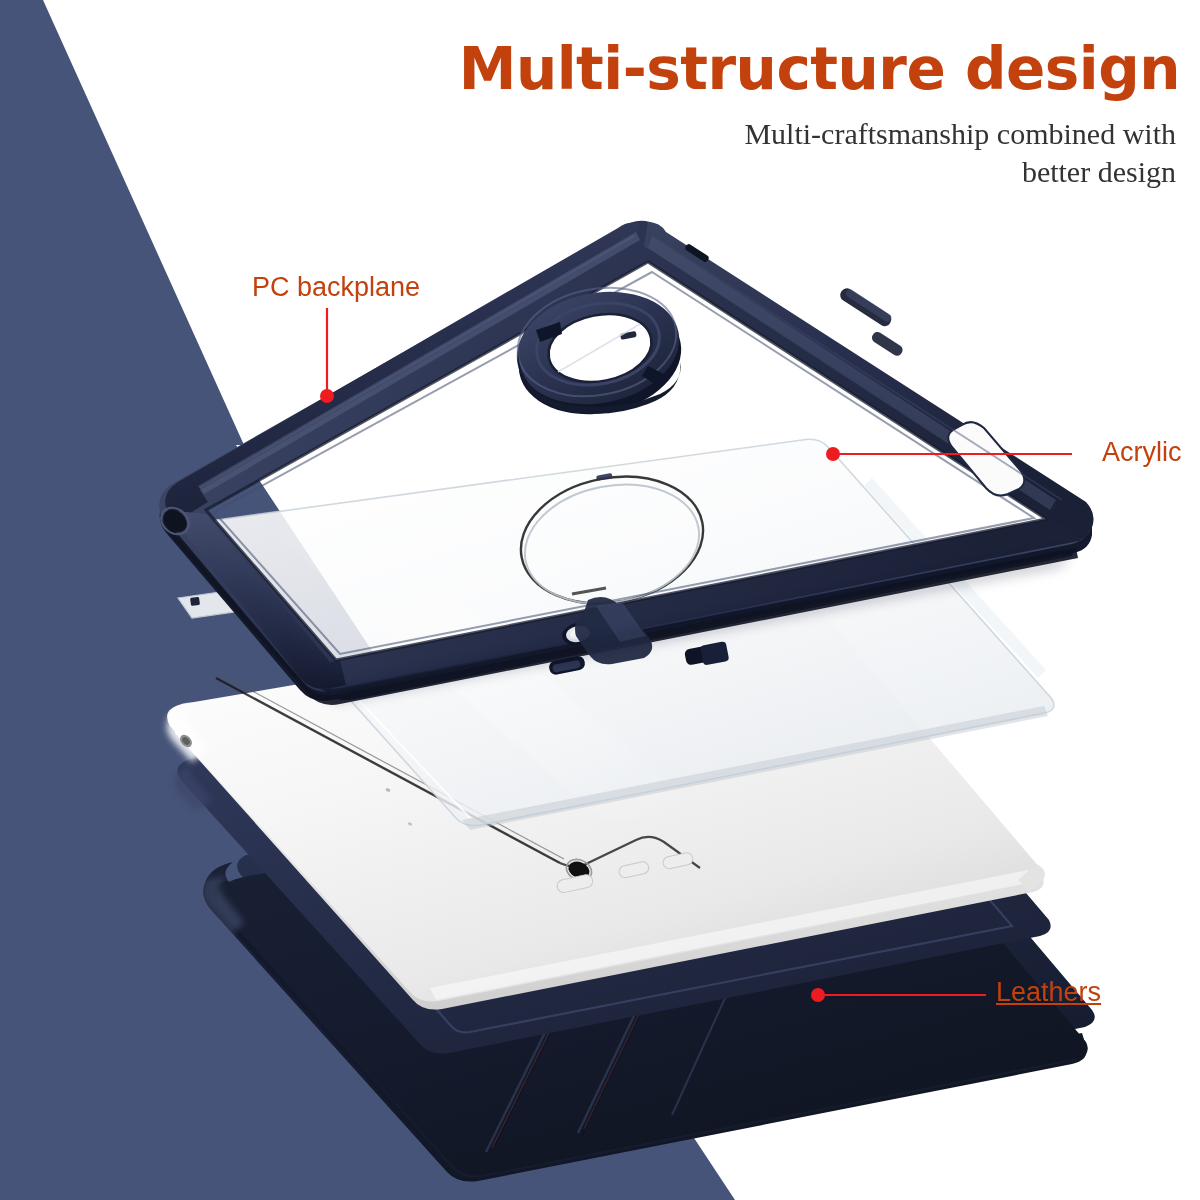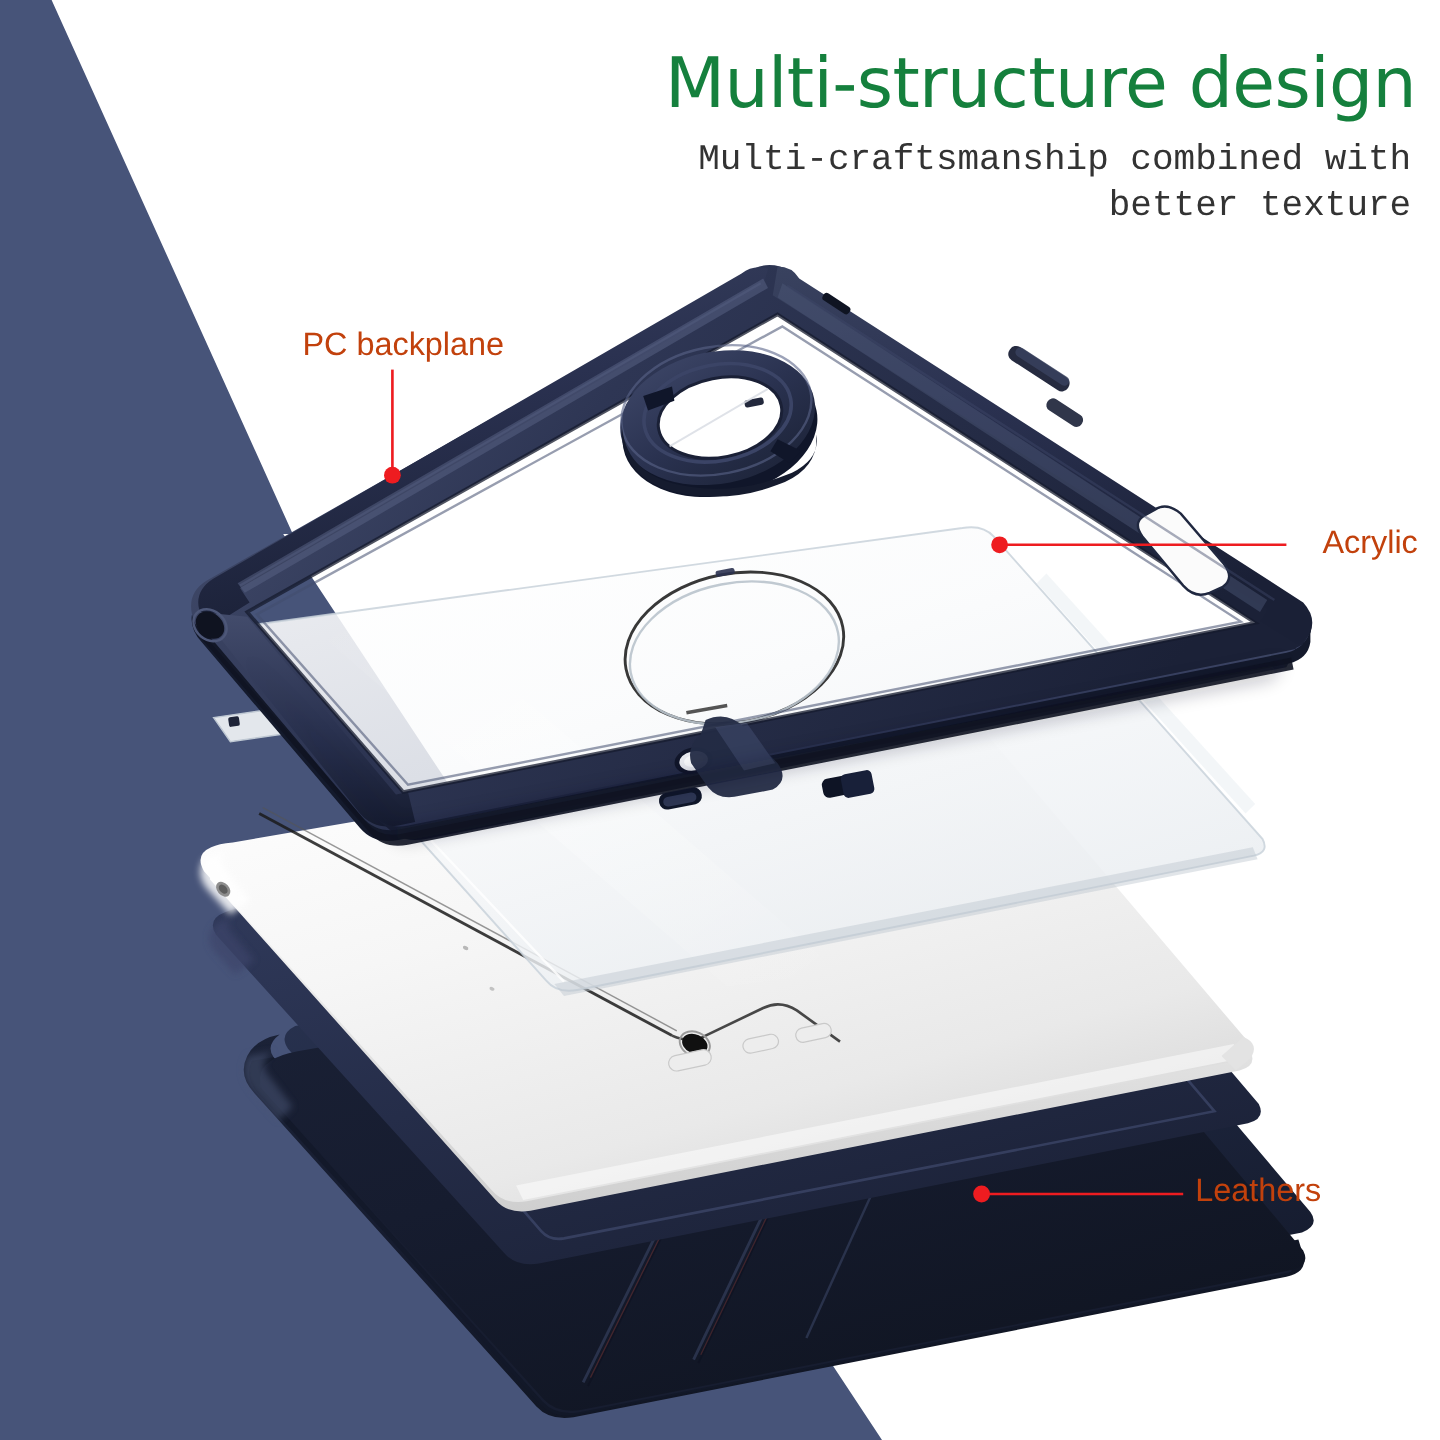--- a/index.html
+++ b/index.html
@@ -18,50 +18,50 @@
   #labelsvg{z-index:4;}
 
   .heading-block{
     position:absolute;z-index:5;
     left:400px;top:38px;width:790px;
     text-align:center;
     pointer-events:none;
   }
   .title{
     font-family:"DejaVu Sans", sans-serif;
-    font-weight:400;
+    font-weight:700;
     font-size:58px;
     line-height:1.08;
-    color:#15803d;
+    color:#c2410c;
     letter-spacing:-0.5px;
     margin:0;
     text-align:right;
     padding-right:10px;
   }
   .subtitle{
-    font-family:Liberation Mono, monospace;
+    font-family:Liberation Serif, serif;
     font-weight:400;
     font-size:30px;
     line-height:1.28;
     color:#333333;
     margin:14px 0 0 0;
     text-align:right;
     padding-right:14px;
   }
   .lbl{
     position:absolute;z-index:6;
     font-family:"Liberation Sans", sans-serif;
     font-weight:400;
     color:#c2410c;
     white-space:nowrap;
     pointer-events:none;
   }
   #lbl-pc{left:252px;top:272px;font-size:27px;}
   #lbl-acrylic{left:1082px;top:437px;font-size:27px;margin-left:20px;}
-  #lbl-leathers{left:996px;top:977px;font-size:27px;}
+  #lbl-leathers{left:996px;top:977px;font-size:27px;text-decoration:underline;}
 </style>
 </head>
 <body>
 
 <div id="stage">
 
   <svg id="bgsvg" viewBox="0 0 1200 1200">
     <rect x="0" y="0" width="1200" height="1200" fill="#ffffff"></rect>
     <polygon points="0,0 43,0 244,445 236,445 735,1200 0,1200" fill="#475479"></polygon>
   </svg>
@@ -349,21 +349,21 @@
     <circle cx="833" cy="454" r="7" fill="#ee1c20"></circle>
 
     <line x1="821" y1="995" x2="986" y2="995" stroke="#ee1c20" stroke-width="2.2"></line>
     <circle cx="818" cy="995" r="7" fill="#ee1c20"></circle>
   </svg>
 
   <div class="heading-block">
     <h1 class="title">Multi-structure design</h1>
     <p class="subtitle">
       <span>Multi-craftsmanship combined with</span><br>
-      <span>better texture</span>
+      <span>better design</span>
     </p>
   </div>
 
   <div class="lbl" id="lbl-pc">PC backplane</div>
   <div class="lbl" id="lbl-acrylic">Acrylic</div>
   <div class="lbl" id="lbl-leathers">Leathers</div>
 
 </div>
 
 </body></html>

